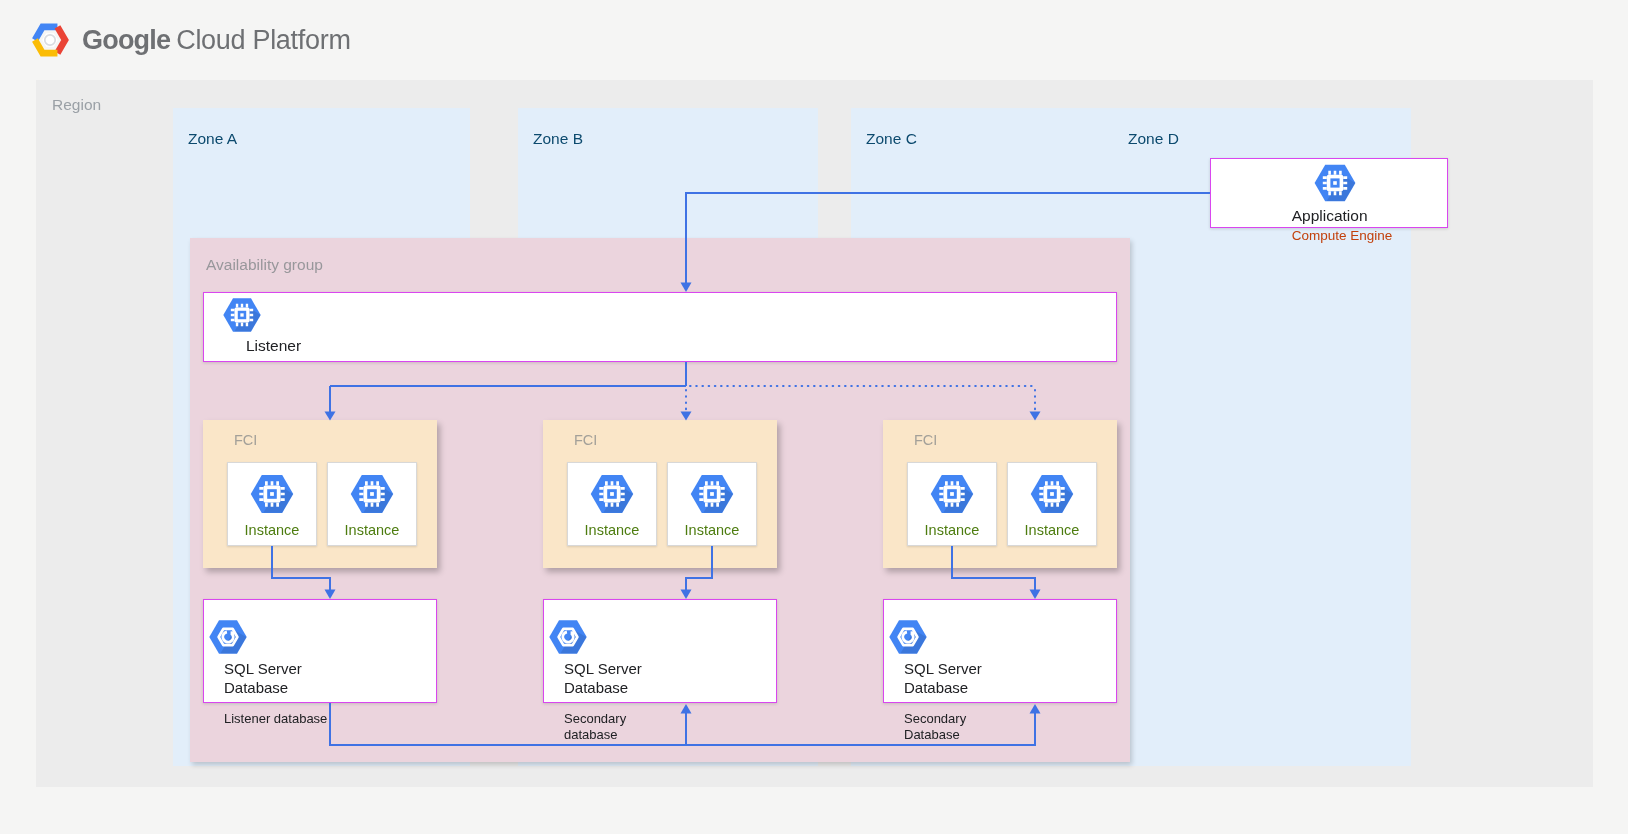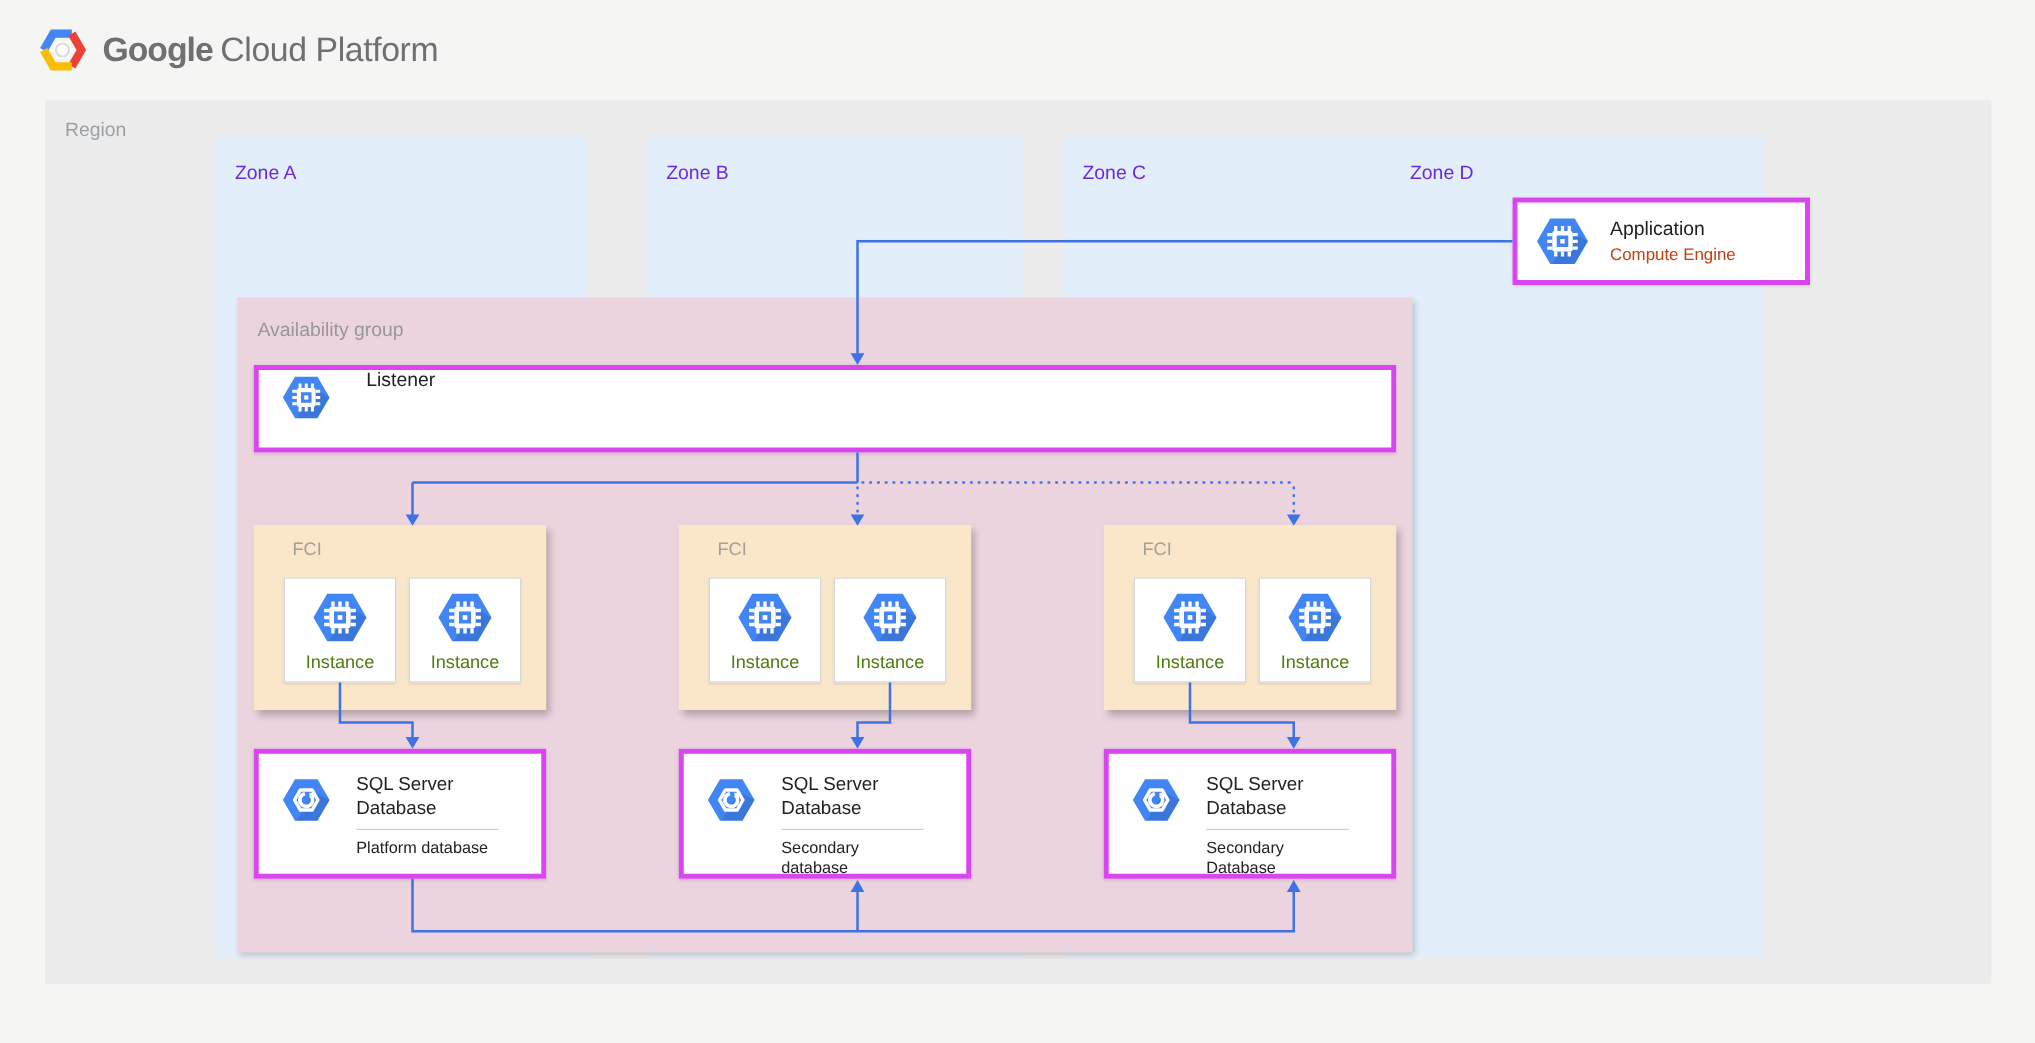--- a/index.html
+++ b/index.html
@@ -10,28 +10,28 @@
   .header { position:absolute; left:0; top:0; width:100%; height:80px; }
   .logo { position:absolute; left:30px; top:21px; display:flex; align-items:center; gap:12px; }
   .logo svg { width:40px; height:38px; }
   .logo-text { font-size:27px; color:#6E7073; letter-spacing:-0.3px; white-space:nowrap; }
   .logo-text .g { font-weight:700; color:#6E7073; margin-right:6px; letter-spacing:-0.8px; }
 
   
   .region { position:absolute; left:36px; top:80px; width:1557px; height:707px; background:#ECECEC; }
   .region-label { position:absolute; left:16px; top:16px; font-size:15.5px; color:#9AA0A6; }
   .zone { position:absolute; top:28px; height:658px; background:#E2EEFA; }
-  .zone-label { position:absolute; left:15px; top:22px; font-size:15.5px; color:#6d28d9; }
+  .zone-label { position:absolute; left:15px; top:22px; font-size:15.5px; color:#0c4a6e; }
 
   
   .ag { position:absolute; left:154px; top:158px; width:940px; height:524px; background:#EBD4DD; box-shadow:2px 3px 5px rgba(0,0,0,0.18); }
   .ag-label { position:absolute; left:16px; top:18px; font-size:15.5px; color:#98979B; }
 
   
-  .card { position:absolute; background:#FFFFFF; border:4px solid #d946ef; box-shadow:0 1px 3px rgba(0,0,0,0.14); }
+  .card { position:absolute; background:#FFFFFF; border:1px solid #d946ef; box-shadow:0 1px 3px rgba(0,0,0,0.14);flex-direction:column; }
 
   .listener { left:167px; top:212px; width:914px; height:70px; display:flex; align-items:flex-start; padding-left:16px; }
   .listener .icon { width:44px; height:44px; flex:0 0 auto; }
   .listener-title { margin-left:26px; font-size:15.5px; color:#202124; }
 
   .app-card { left:1174px; top:78px; width:238px; height:70px; display:flex; align-items:center; padding-left:12px; }
   .app-card .icon { width:48px; height:48px; flex:0 0 auto; }
   .app-text { margin-left:14px; }
   .app-title { font-size:15.5px; color:#202124; }
   .app-sub { font-size:13.5px; color:#c2410c; margin-top:3px; }
@@ -39,21 +39,21 @@
   
   .fci { position:absolute; top:340px; width:234px; height:148px; background:#FAE6C8; box-shadow:3px 4px 6px rgba(0,0,0,0.25); }
   .fci-label { position:absolute; left:15px; top:12px; font-size:14.5px; color:#A3A099;margin-left:16px; }
   .instances { position:absolute; left:24px; top:42px; display:flex; gap:10px; }
   .instance { width:90px; height:84px; background:#fff; border:1px solid #D8D8D8; box-shadow:0 1px 2px rgba(0,0,0,0.12);
               display:flex; flex-direction:column; align-items:center; justify-content:flex-start; padding-top:6px; }
   .instance .icon { width:50px; height:50px; }
   .instance-label { font-size:14.5px; color:#4d7c0f; margin-top:3px; }
 
   
-  .db { top:519px; width:234px; height:104px; display:flex; padding:15px 10px 10px 16px; }
+  .db { top:519px; width:234px; height:104px; display:flex; padding:15px 10px 10px 2px; }
   .db .icon { width:44px; height:44px; flex:0 0 auto; }
   .db-text { margin-left:18px; width:114px; }
   .db-title { font-size:15px; line-height:19px; color:#202124; }
   .db-divider { border-top:1px solid #D2D2D2; margin:7px 0 6px 0; }
   .db-sub { font-size:13px; line-height:16px; color:#202124; }
 
   
   .connectors { position:absolute; left:0; top:0; width:1628px; height:834px; pointer-events:none; }
   .connectors line, .connectors polyline { fill:none; stroke:#3F72E4; stroke-width:2; }
   .connectors .dotted { stroke-dasharray:0.6 5.6; stroke-linecap:round; }
@@ -200,21 +200,21 @@
       </div>
     </div>
 
     <div class="card db" style="left:167px;">
       <svg class="icon">
           <use href="#sym-sql"></use>
         </svg>
       <div class="db-text">
         <div class="db-title">SQL Server Database</div>
         <div class="db-divider"></div>
-        <div class="db-sub">Platform database</div>
+        <div class="db-sub">Listener database</div>
       </div>
     </div>
     <div class="card db" style="left:507px;">
       <svg class="icon">
           <use href="#sym-sql"></use>
         </svg>
       <div class="db-text">
         <div class="db-title">SQL Server Database</div>
         <div class="db-divider"></div>
         <div class="db-sub">Secondary database</div>

